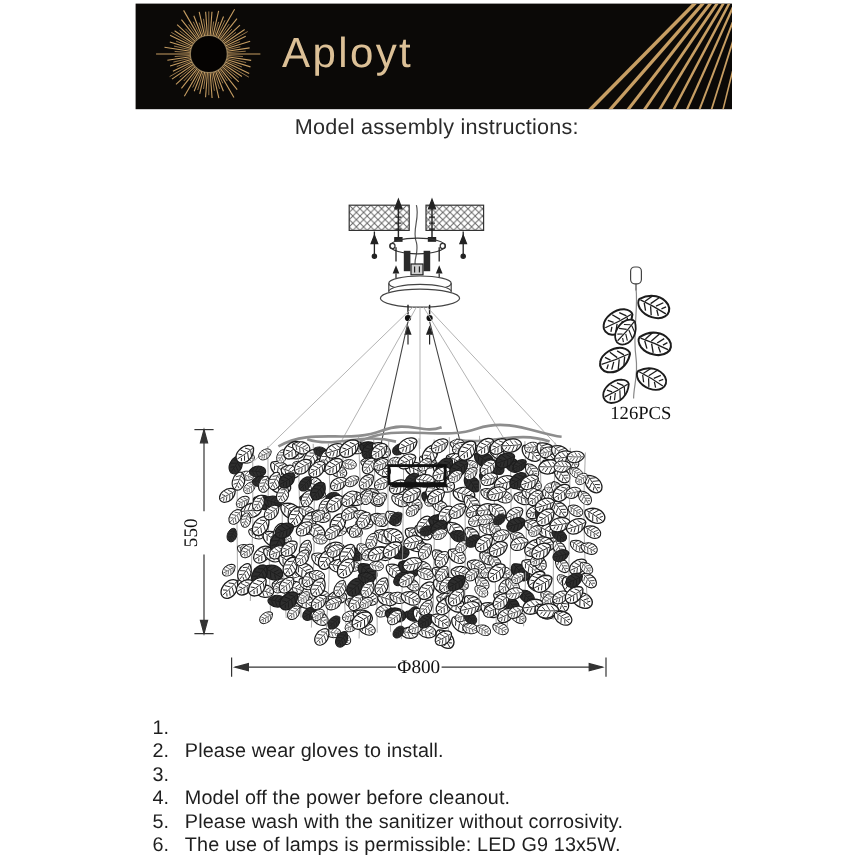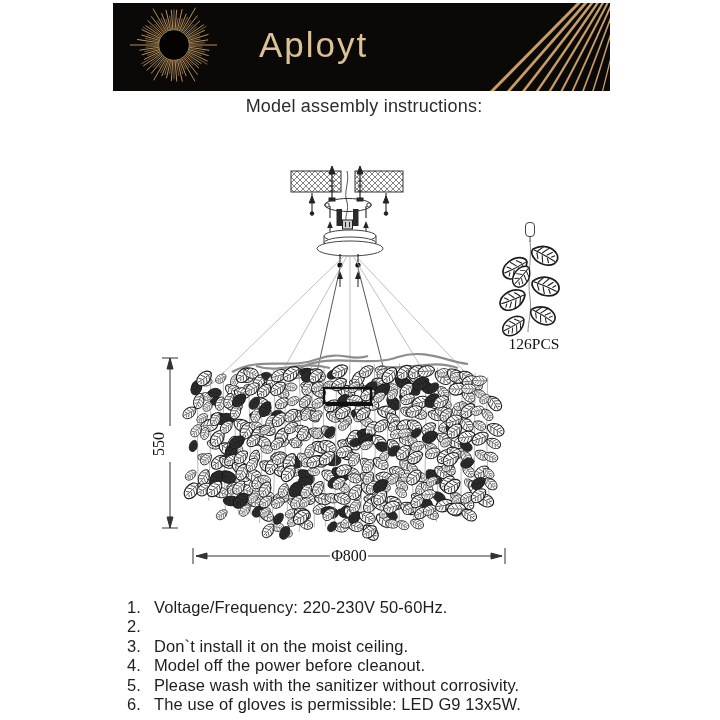--- a/index.html
+++ b/index.html
@@ -2,21 +2,21 @@
 <html><head>
 <meta charset="utf-8">
 <style>
   html,body{margin:0;padding:0;background:#ffffff;}
   .page{position:relative;width:720px;height:720px;background:#ffffff;overflow:hidden;
         font-family:"Liberation Sans",sans-serif;color:#1c1c1c;}
   
   .banner{position:absolute;left:113px;top:3px;width:497px;height:88px;background:#0b0907;overflow:hidden;}
   .banner svg{position:absolute;left:0;top:0;}
   .brand{position:absolute;left:122px;top:22px;font-size:35px;font-weight:400;color:#dcc096;
-         letter-spacing:2px;line-height:40px;margin-left:24px;}
+         letter-spacing:2px;line-height:40px;}
   
   .titleblock{position:absolute;left:4px;top:96px;width:720px;text-align:center;
               font-size:18px;line-height:21px;color:#2b2b2b;letter-spacing:.2px;}
   
   .diagram{position:absolute;left:130px;top:158px;}
   .dimtext{font-family:"Liberation Serif",serif;font-size:16px;fill:#111;}
   .pcs{font-family:"Liberation Serif",serif;font-size:15.5px;fill:#111;}
   
   .ins{position:absolute;left:127px;top:598px;font-size:16.5px;line-height:19.4px;
        color:#1e1e1e;letter-spacing:.1px;}
@@ -712,36 +712,35 @@
       <use href="#leaf" transform="translate(525,295) rotate(158) scale(2.0)" fill="#fff"></use>
       <use href="#leaf" transform="translate(532,309) rotate(30) scale(1.9)" fill="#fff"></use>
       <use href="#leaf" transform="translate(524,320) rotate(150) scale(1.8)" fill="#fff"></use>
       <text class="pcs" x="534" y="349" text-anchor="middle">126PCS</text>
     </g>
   </svg>
 
   <div class="ins">
     <div class="row">
       <span class="num">1.</span>
-      <span class="txt">Voltage/Frequency: 220-230V 50-60Hz.</span>
       </div>
     <div class="row">
       <span class="num">2.</span>
+      <span class="txt">Please wear gloves to install.</span>
       </div>
     <div class="row">
       <span class="num">3.</span>
-      <span class="txt">Don`t install it on the moist ceiling.</span>
       </div>
     <div class="row">
       <span class="num">4.</span>
       <span class="txt">Model off the power before cleanout.</span>
       </div>
     <div class="row">
       <span class="num">5.</span>
       <span class="txt">Please wash with the sanitizer without corrosivity.</span>
       </div>
     <div class="row">
       <span class="num">6.</span>
-      <span class="txt">The use of gloves is permissible: LED G9 13x5W.</span>
+      <span class="txt">The use of lamps is permissible: LED G9 13x5W.</span>
       </div>
   </div>
 
 </div>
 
 </body></html>

